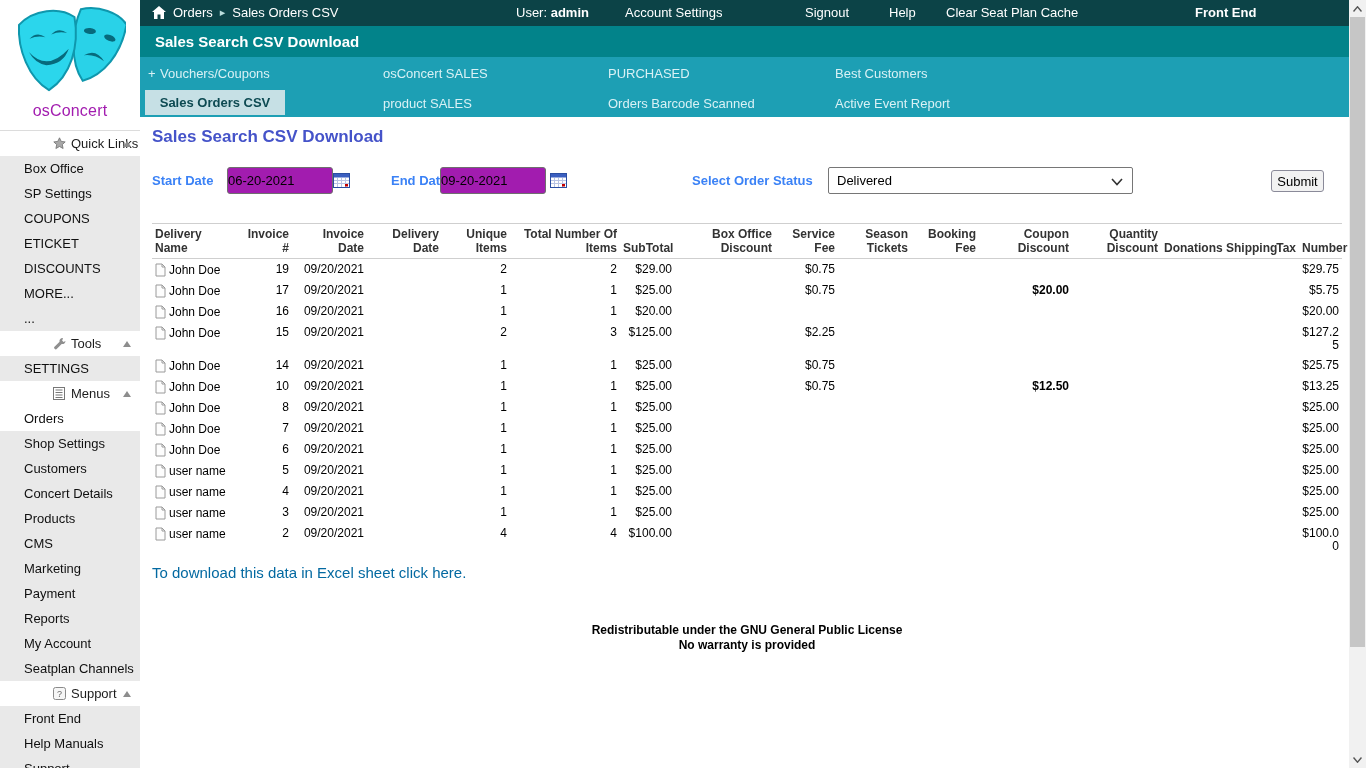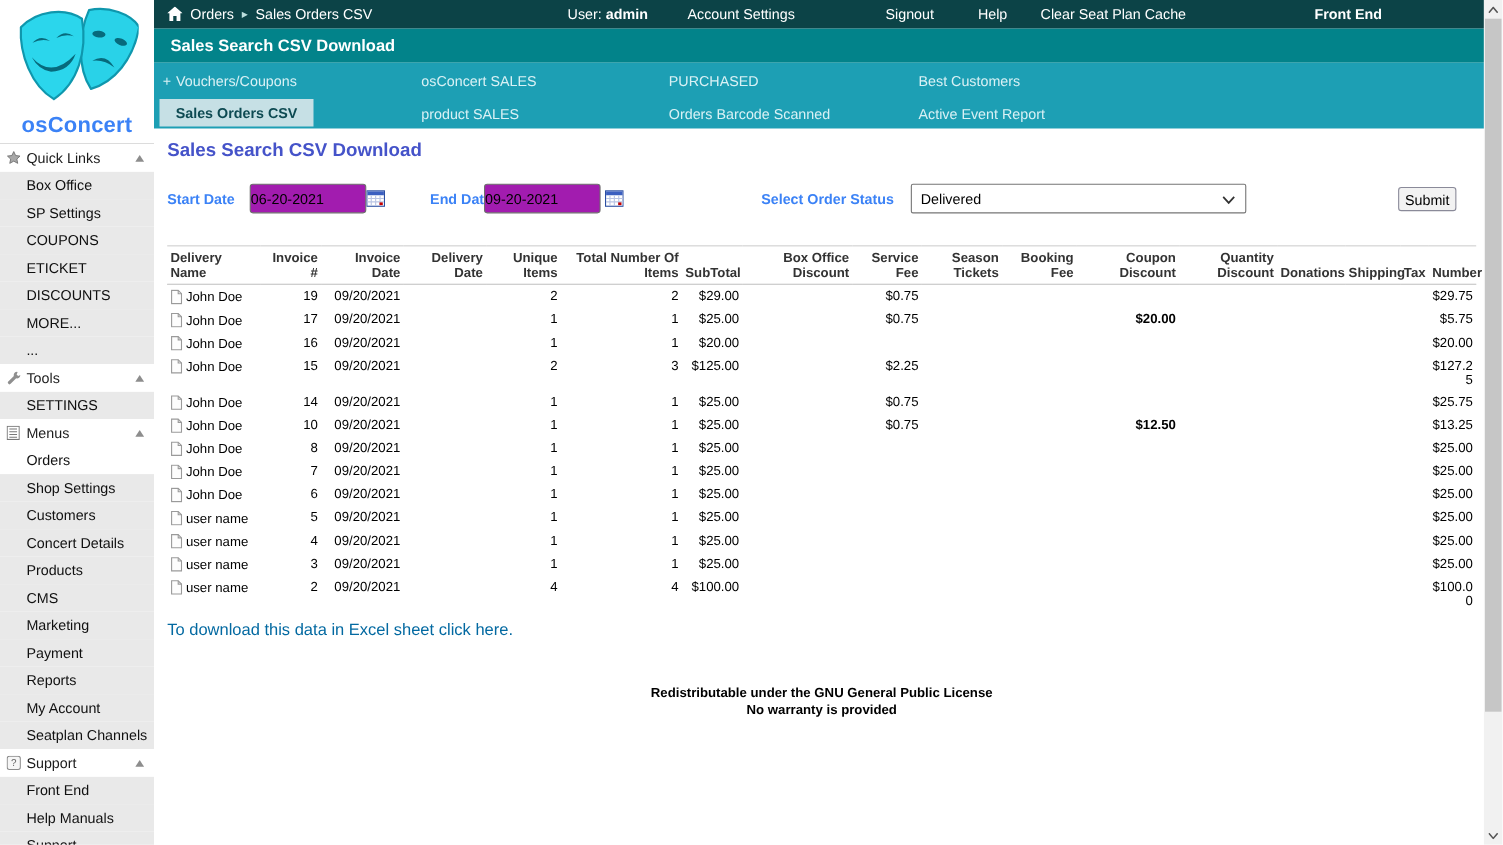--- a/index.html
+++ b/index.html
@@ -2,21 +2,21 @@
 <html><head>
 <meta charset="utf-8">
 <style>
   *{margin:0;padding:0;box-sizing:border-box;}
   html,body{width:1366px;height:768px;overflow:hidden;}
   body{font-family:"Liberation Sans",sans-serif;background:#fff;position:relative;}
 
   
   .logo-block{position:absolute;left:0;top:0;width:140px;height:130px;background:#fff;text-align:center;}
   .logo-art{margin-top:4px;}
-  .logo-text{font-size:20px;font-weight:bold;color:#3b82f6;letter-spacing:.2px;margin-top:-4px;}
+  .logo-text{font-size:16px;font-weight:normal;color:#a21caf;letter-spacing:.2px;margin-top:-4px;}
 
   
   .topbar{position:absolute;left:140px;top:0;width:1209px;height:26px;background:#0c4347;color:#fff;font-size:13px;}
   .breadcrumb{position:absolute;left:12px;top:5px;display:flex;align-items:center;gap:7px;white-space:nowrap;}
   .crumb{cursor:pointer;}
   .crumb-sep{color:#bcdedd;font-size:11px;}
   .tb-item{position:absolute;top:5px;white-space:nowrap;cursor:pointer;}
   .tb-static{cursor:default;}
   .bold{font-weight:bold;}
 
@@ -26,21 +26,21 @@
   .menubar{position:absolute;left:140px;top:57px;width:1209px;height:60px;background:#1d9fb4;font-size:13px;color:#d9f1f5;}
   .menu-item{position:absolute;white-space:nowrap;cursor:pointer;}
   .r1{top:9px;}.r2{top:39px;}
   .c1{left:20px;}.c2{left:243px;}.c3{left:468px;}.c4{left:695px;text-align:center;}
   .menu-prefix{position:absolute;left:8px;top:9px;color:#d9f1f5;}
   .active-tab{position:absolute;left:5px;top:33px;width:140px;height:25px;background:#c6e0e5;color:#0d4a52;
     font-weight:bold;text-align:center;line-height:25px;cursor:pointer;}
 
   
   .sidebar{position:absolute;left:0;top:130px;width:140px;height:638px;background:#fff;border-top:1px solid #dcdcdc;font-size:13px;}
-  .sb-header{height:25px;background:#fff;display:flex;align-items:center;padding-left:5px;position:relative;color:#1c1c1c;cursor:pointer;gap:5px;}
+  .sb-header{height:25px;background:#fff;display:flex;align-items:center;padding-left:5px;position:relative;color:#1c1c1c;cursor:pointer;gap:5px;margin-left:47px;}
   .sb-header .tri{position:absolute;right:9px;top:10px;width:0;height:0;border-left:4px solid transparent;border-right:4px solid transparent;border-bottom:6px solid #8d8d8d;}
   .sb-ico{display:inline-flex;width:14px;justify-content:center;}
   .sb-item{height:25px;line-height:25px;background:#e9e9e9;padding-left:24px;color:#101010;cursor:pointer;white-space:nowrap;}
   .sb-item.active{background:#ffffff;}
 
   
   .main{position:absolute;left:140px;top:117px;width:1209px;height:651px;background:#fff;}
   .page-title{margin:10px 0 0 12px;font-size:17px;color:#4553c9;font-weight:bold;}
 
   .filters{position:relative;height:46px;margin-top:20px;}

